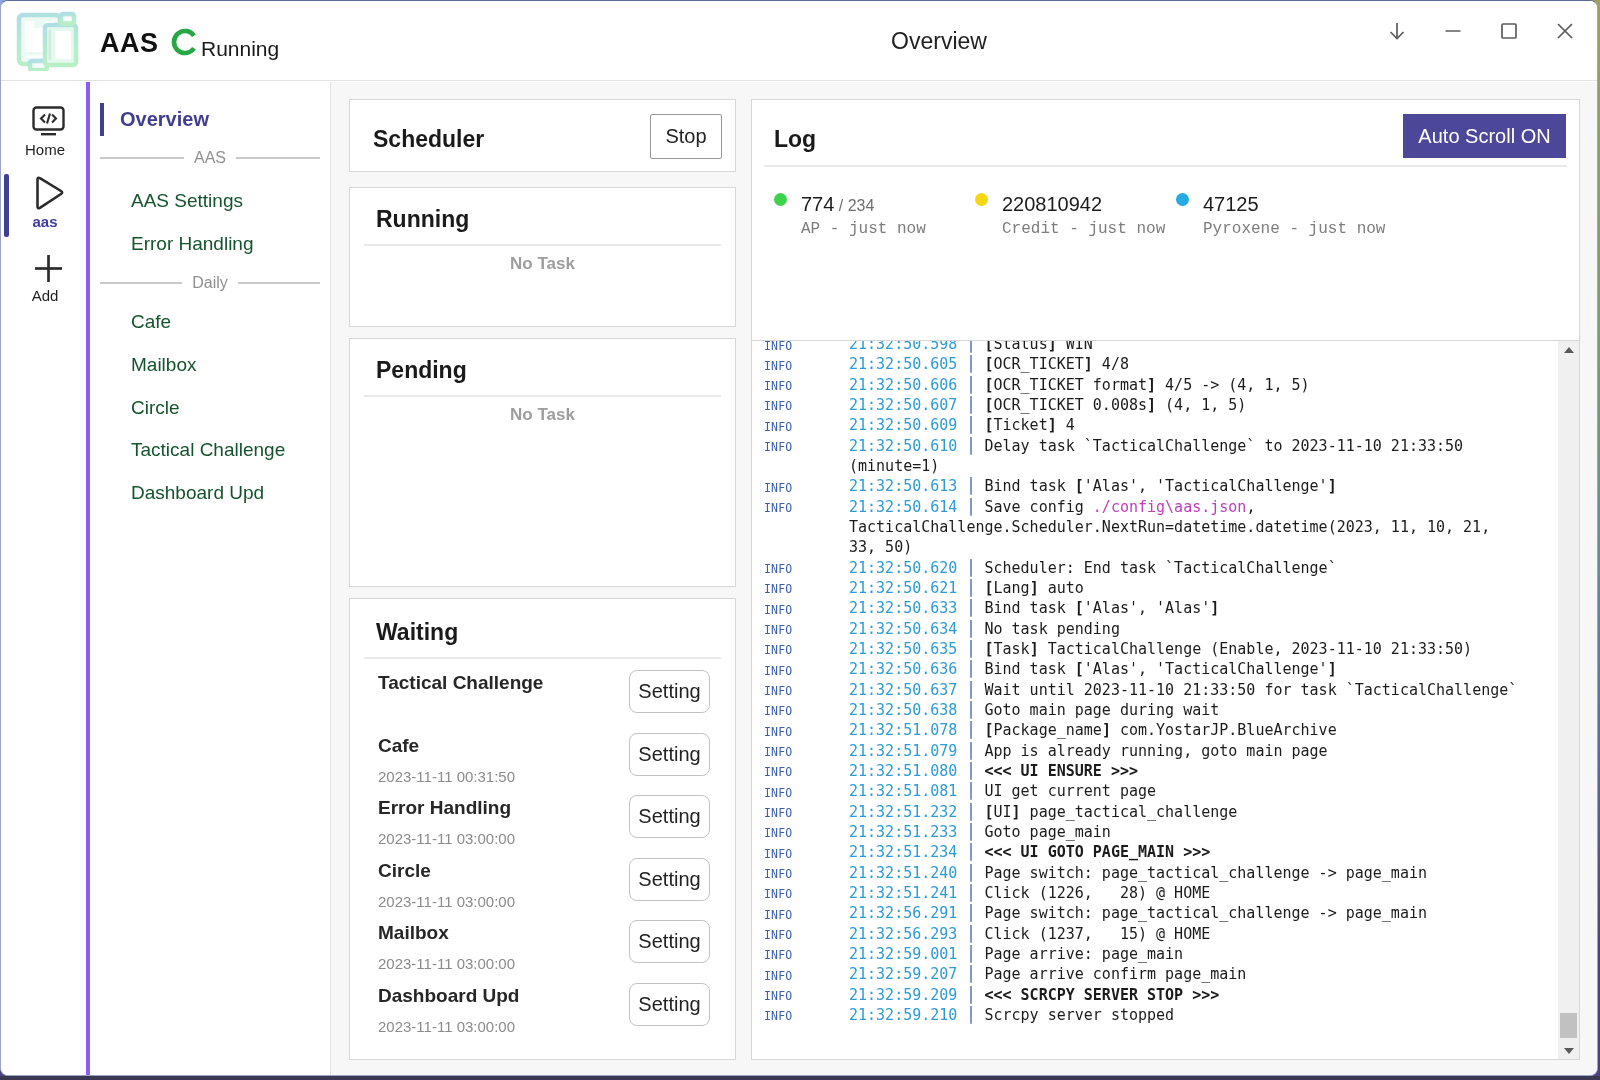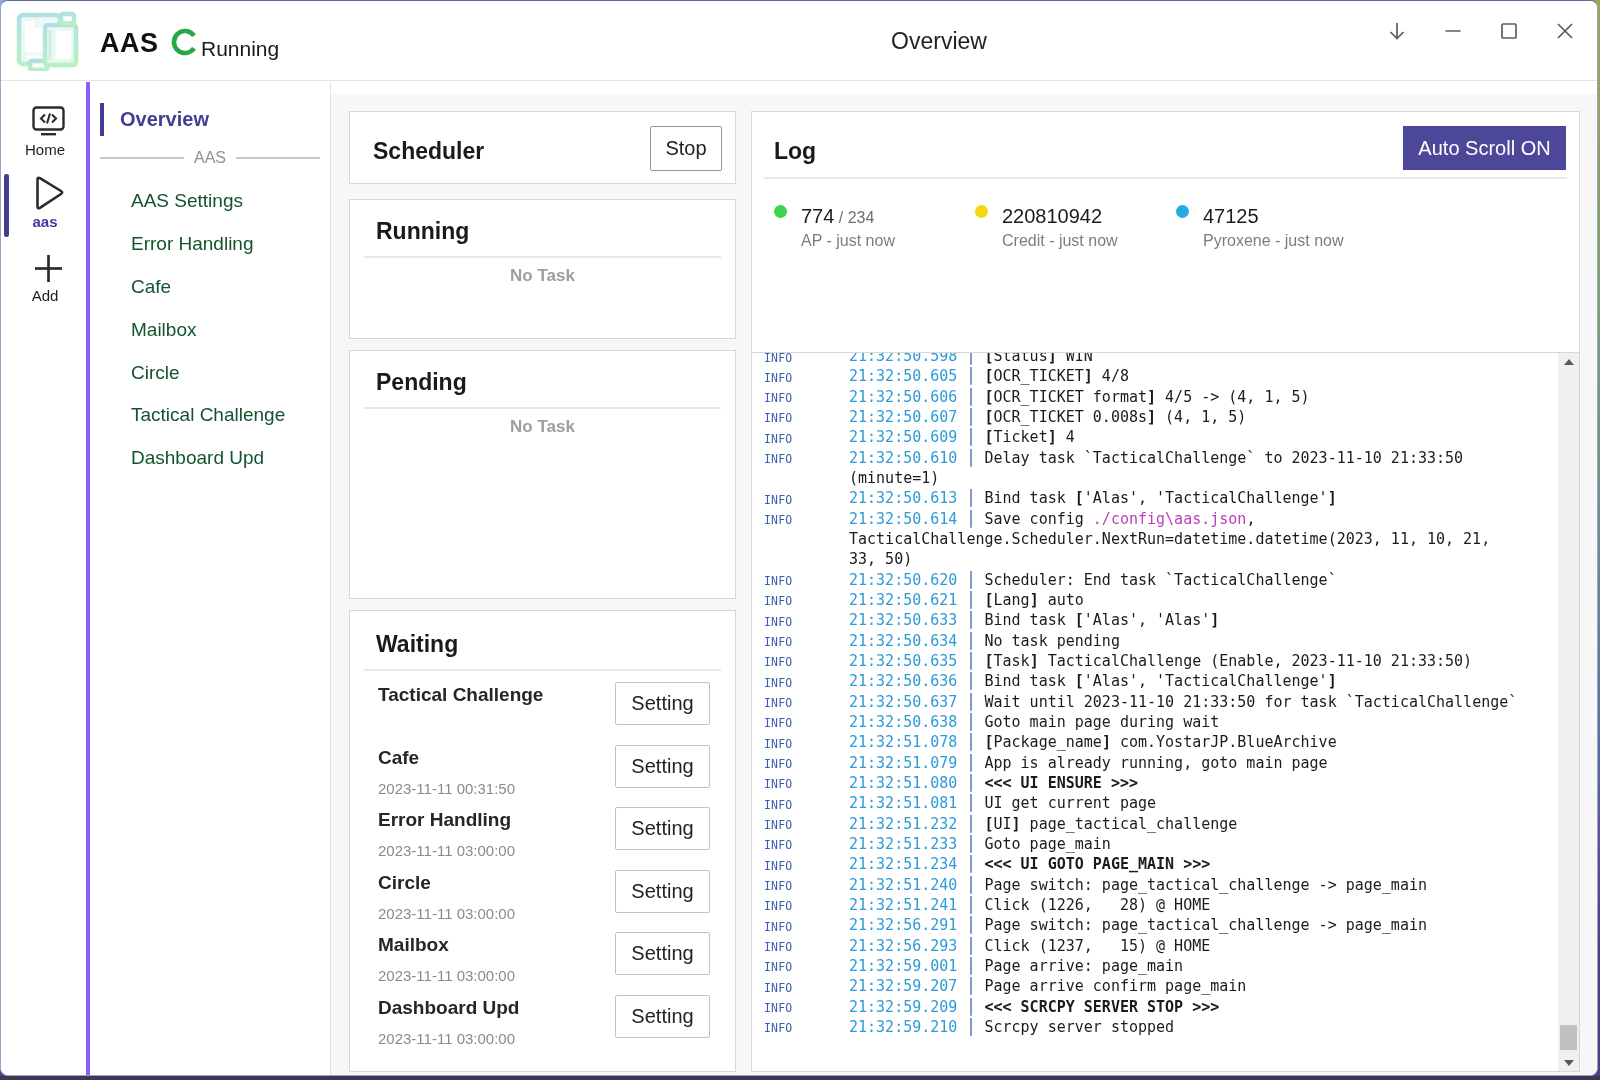--- a/index.html
+++ b/index.html
@@ -39,52 +39,52 @@
   .side-item { position:relative; height:43px; display:flex; align-items:center; padding-left:41px; font-size:19px; color:#14532d; }
   .side-item.active { margin-top:21px; height:33px; padding-left:30px; font-size:20px; font-weight:700; color:#413e92; }
   .side-item.active .side-bar { position:absolute; left:10px; top:0; width:4px; height:33px; background:#413e92; }
   .side-div { height:44px; display:flex; align-items:center; padding:0 10px; color:#909090; font-size:16px; }
   .side-div.small { height:35px; }
   .side-div .dline { flex:1; height:2px; background:#c9c9c9; }
   .side-div .dlabel { padding:0 10px; }
   .side-item.plain { height:42.8px; }
 
   
-  .main { position:absolute; left:330px; top:81px; right:0; bottom:0; background:#f7f7f8;margin-top:12px; }
+  .main { position:absolute; left:330px; top:81px; right:0; bottom:0; background:#f7f7f8; }
   .card { position:absolute; background:#fff; border:1px solid #d7d7d7; }
   .card-title { margin:14px 26px 0; font-size:23px; font-weight:700; color:#1a1a1a; line-height:34px; }
   .card-divider { height:2px; background:#e9e9e9; margin:8px 14px 0; }
   .no-task { text-align:center; margin-top:8px; font-size:17px; font-weight:700; color:#9e9e9e; }
 
   .card-scheduler { left:18px; top:17px; width:387px; height:73px; }
   .card-scheduler .card-title { margin-top:22px; margin-left:23px; }
   .btn-stop { position:absolute; right:13px; top:14px; width:72px; height:45px; background:#fff; border:1px solid #979797; border-radius:2px; font-size:20px; color:#222; display:flex; align-items:center; justify-content:center; }
 
   .card-running { left:18px; top:104.5px; width:387px; height:140px; }
   .card-pending { left:18px; top:255.5px; width:387px; height:249px; }
   .card-waiting { left:18px; top:516px; width:387px; height:462px; }
   .card-waiting .card-title { margin-top:16px; }
 
   .wait-list { margin-top:12px; }
   .wait-item { position:relative; height:62.5px; padding-left:28px; }
   .wait-name { font-size:19px; font-weight:700; color:#262626; line-height:24px; }
   .wait-time { margin-top:9px; font-size:15px; color:#8b8b8b; line-height:20px; }
-  .btn-setting { position:absolute; right:25px; top:-1px; width:95px; height:43px; background:#fff; border:1px solid #c2c2c2; border-radius:2px; font-size:20px; color:#222; display:flex; align-items:center; justify-content:center; }
+  .btn-setting { position:absolute; right:25px; top:-1px; width:81px; height:43px; background:#fff; border:1px solid #c2c2c2; border-radius:8px; font-size:20px; color:#222; display:flex; align-items:center; justify-content:center; }
 
   .card-log-head { left:420px; top:17px; width:829px; height:248px; }
   .card-log-head .card-title { margin-top:22px; margin-left:22px; }
   .card-log-head .card-divider { margin:9px 12px 0; }
   .btn-autoscroll { position:absolute; right:13px; top:14px; width:163px; height:44px; background:#4d4799; color:#fff; font-size:20px; display:flex; align-items:center; justify-content:center; }
   .stats { display:flex; margin:24px 0 0 22px; }
   .stat { width:201px; position:relative; padding-left:27px; }
   .stat-dot { position:absolute; left:0; top:2px; width:13px; height:13px; border-radius:50%; }
   .stat-line1 { line-height:26px; white-space:nowrap; }
   .stat-value { font-size:20px; font-weight:400; color:#1c1c1c; }
   .stat-extra { font-size:16px; color:#6f6f6f; }
-  .stat-label { margin-top:-1px; font-size:16px; color:#7d7d7d; line-height:22px; white-space:nowrap; }
+  .stat-label { margin-top:-1px; font-size:16px; color:#7d7d7d; line-height:22px; white-space:nowrap;font-family:Liberation Mono, monospace; }
 
   .card-log-body { left:420px; top:258px; width:829px; height:720px; }
   .log-scroll { position:absolute; left:0; top:0; bottom:0; right:21px; overflow:hidden; padding-left:12px; }
   .log-content { margin-top:-7px; font-family:"DejaVu Sans Mono", monospace; font-size:15px; line-height:20.33px; color:#1b1b1b; }
   .log-entry { position:relative; padding-left:85px; width:757px; white-space:pre-wrap; word-wrap:break-word; }
   .log-lvl { position:absolute; left:0; top:1.5px; font-size:11.5px; line-height:20.33px; color:#3a5eae; letter-spacing:0.2px; }
   .log-time { color:#2e9bd6; }
   .log-sep { color:#2b55a8; }
   .seg-b { font-weight:700; }
   .seg-m { color:#bd3fbd; }
@@ -191,20 +191,25 @@
         <div class="side-div">
           <div class="dline"></div>
           <div class="dlabel">AAS</div>
           <div class="dline"></div>
         </div>
         <div class="side-item plain">
           <span>AAS Settings</span>
         </div>
         <div class="side-item plain">
           <span>Error Handling</span>
+        </div>
+        <div class="side-div small">
+          <div class="dline"></div>
+          <div class="dlabel">Daily</div>
+          <div class="dline"></div>
         </div>
         <div class="side-item plain">
           <span>Cafe</span>
         </div>
         <div class="side-item plain">
           <span>Mailbox</span>
         </div>
         <div class="side-item plain">
           <span>Circle</span>
         </div>

